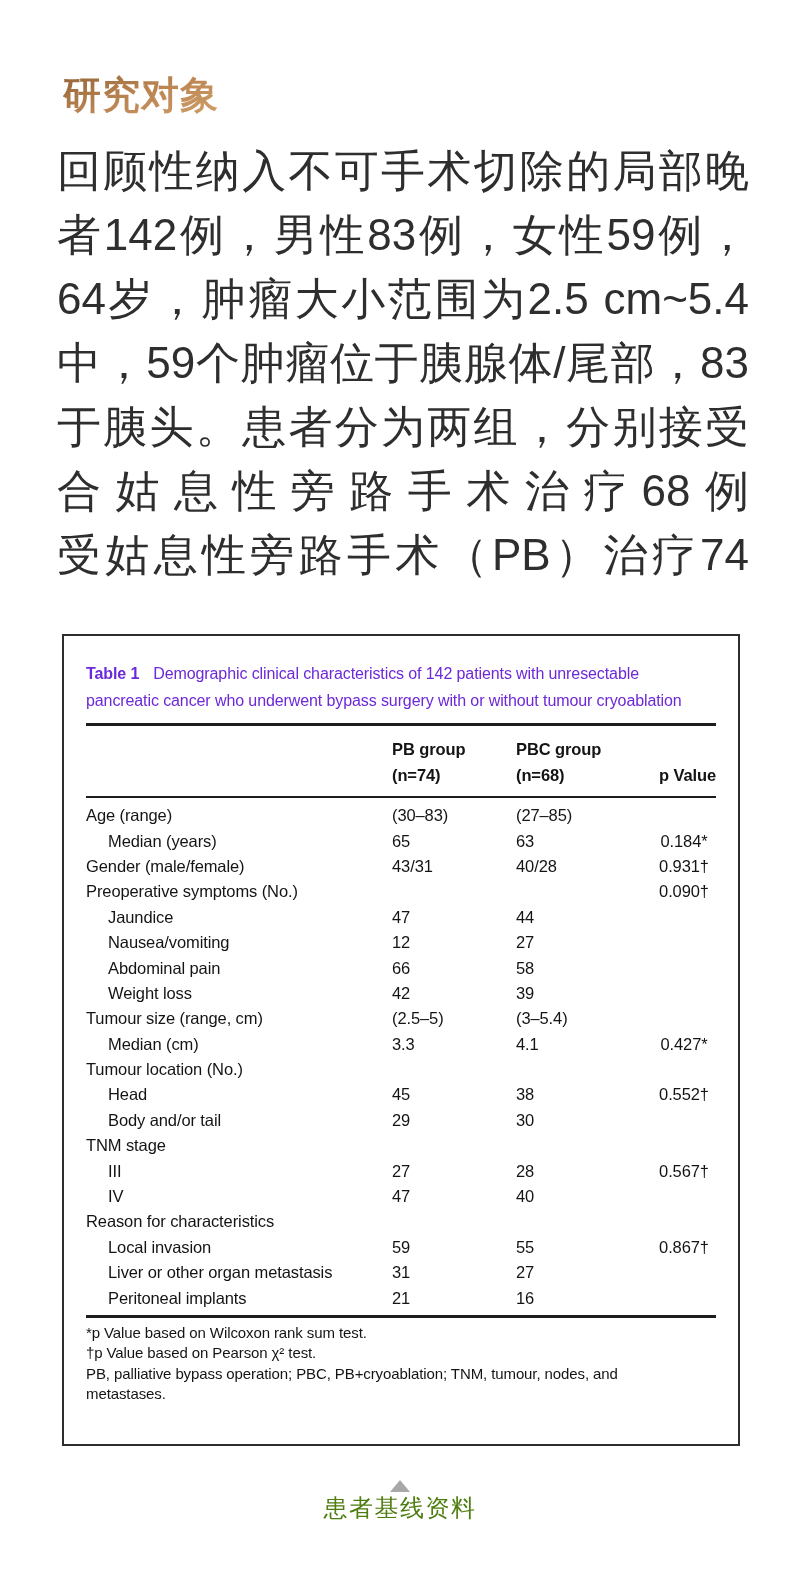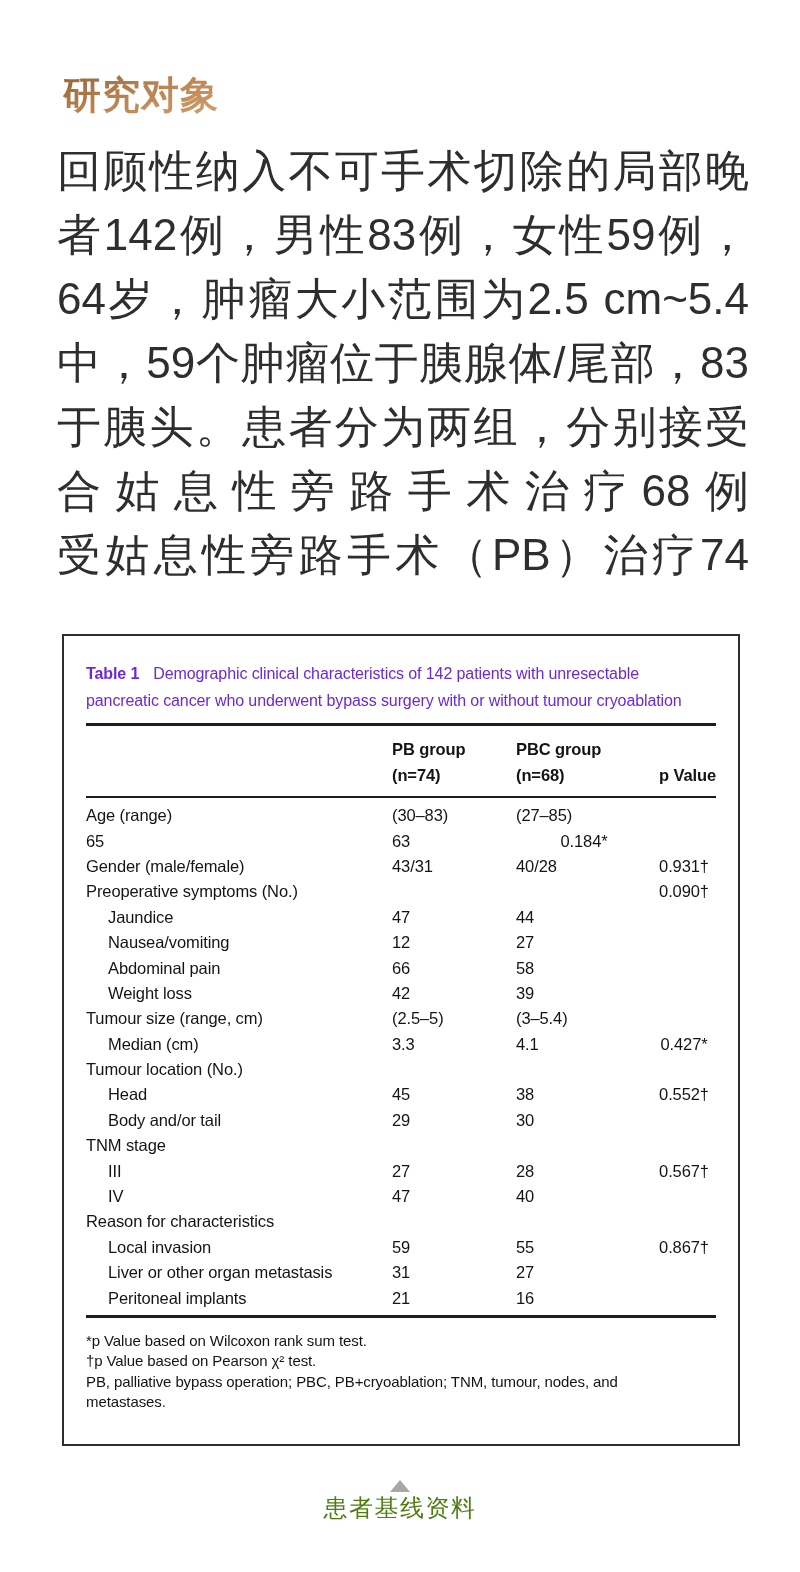--- a/index.html
+++ b/index.html
@@ -46,21 +46,21 @@
     display:grid; grid-template-columns:306px 124px 136px 1fr;
   }
   .thead { padding:10px 0 8px 0; font-weight:700; font-size:16.5px; line-height:26px; }
   .thead .pcol { align-self:end; text-align:right; }
 
   .tbody { padding-top:5px; padding-bottom:4px; }
   .trow { height:25.4px; align-items:center; font-size:16.5px; }
   .trow .lbl.indent { padding-left:22px; }
   .trow .pcol { text-align:center; }
 
-  .footnotes { margin-top:13px; width:592px; font-size:15px; line-height:20.5px; color:#141414; }
+  .footnotes { margin-top:5px; width:592px; font-size:15px; line-height:20.5px; color:#141414; }
 
   
   .footer-toggle { position:absolute; left:0; top:1480px; width:800px; text-align:center; }
   .tri-up {
     width:0; height:0; margin:0 auto;
     border-left:10px solid transparent; border-right:10px solid transparent;
     border-bottom:12px solid #a8a8a8;
   }
   .footer-label {
     margin-top:0; font-size:24px; color:#4d7c0f; letter-spacing:1.5px;
@@ -108,20 +108,21 @@
       <div class="rule-thin"></div>
 
       <div class="tbody" id="tbody">
           <div class="grid trow">
             <div class="lbl">Age (range)</div>
             <div class="">(30–83)</div>
             <div class="">(27–85)</div>
             <div class="pcol"></div>
           </div>
           <div class="grid trow">
+            <div class="lbl indent">Median (years)</div>
             <div class="">65</div>
             <div class="">63</div>
             <div class="pcol">0.184*</div>
           </div>
           <div class="grid trow">
             <div class="lbl">Gender (male/female)</div>
             <div class="">43/31</div>
             <div class="">40/28</div>
             <div class="pcol">0.931†</div>
           </div>

